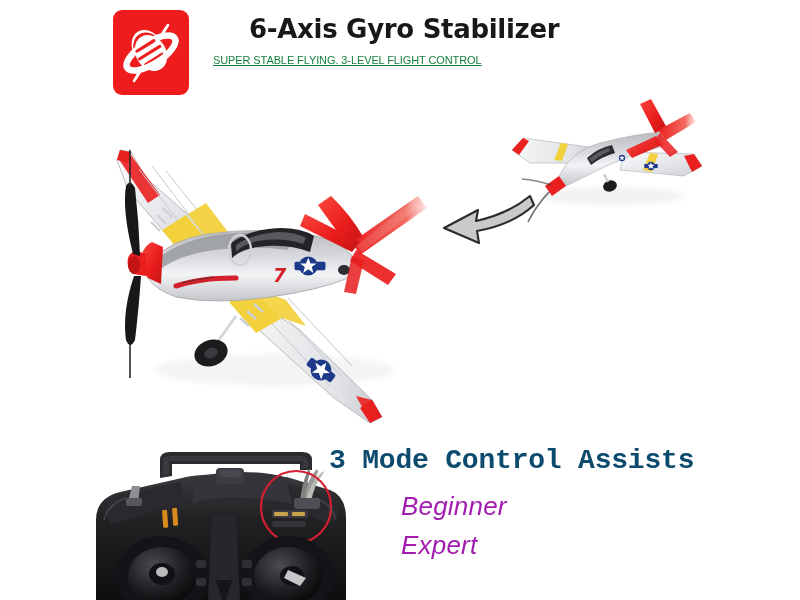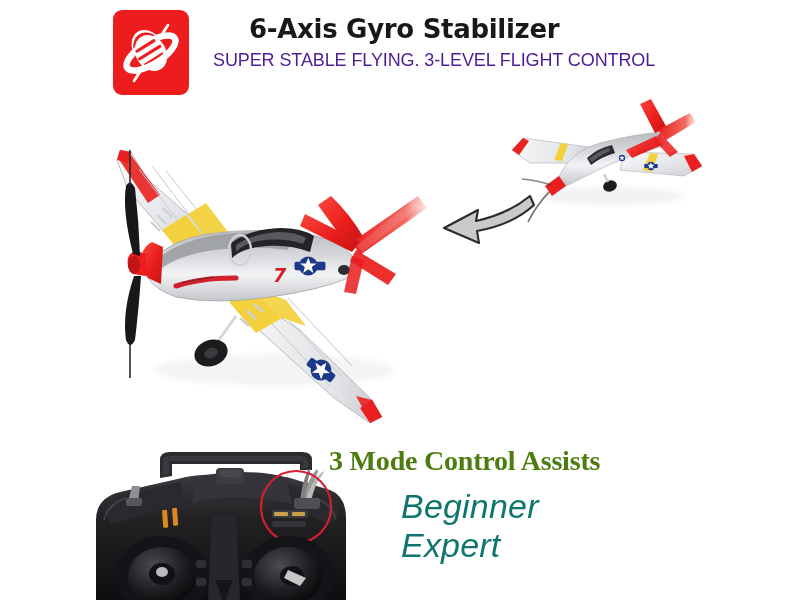--- a/index.html
+++ b/index.html
@@ -22,37 +22,38 @@
 
   .feature-title{
     position:absolute;left:213px;top:14px;
     font-size:26px;font-weight:bold;color:#18181a;
     letter-spacing:-0.3px;white-space:nowrap;
     font-family:"DejaVu Sans","Liberation Sans",sans-serif;
     margin-left:36px;
   }
   .feature-sub{
     position:absolute;left:213px;top:50px;width:430px;
-    font-size:18px;color:#4c1d95;line-height:21px;
+    font-size:11px;color:#15803d;line-height:21px;
     letter-spacing:-0.1px;
     font-family:"Liberation Sans",sans-serif;
+    text-decoration:underline;
   }
   .feature-sub div{white-space:nowrap;}
 
   
   .modes-title{
     position:absolute;left:329px;top:445px;
-    font-size:28px;font-weight:bold;color:#4d7c0f;
+    font-size:28px;font-weight:bold;color:#0c4a6e;
     letter-spacing:-0.2px;white-space:nowrap;
-    font-family:Liberation Serif, serif;
+    font-family:Liberation Mono, monospace;
   }
   .modes-list{position:absolute;left:401px;top:487px;}
   .modes-list li{
     list-style:none;
-    font-style:italic;font-size:34px;color:#0f766e;
+    font-style:italic;font-size:26px;color:#a21caf;
     line-height:39px;white-space:nowrap;
     letter-spacing:0.2px;
     font-family:"Liberation Sans",sans-serif;
   }
   ul.modes-list{margin:0;padding:0;}
 
   
   .gfx{position:absolute;left:0;top:0;width:800px;height:600px;pointer-events:none;}
 </style>
 </head>

